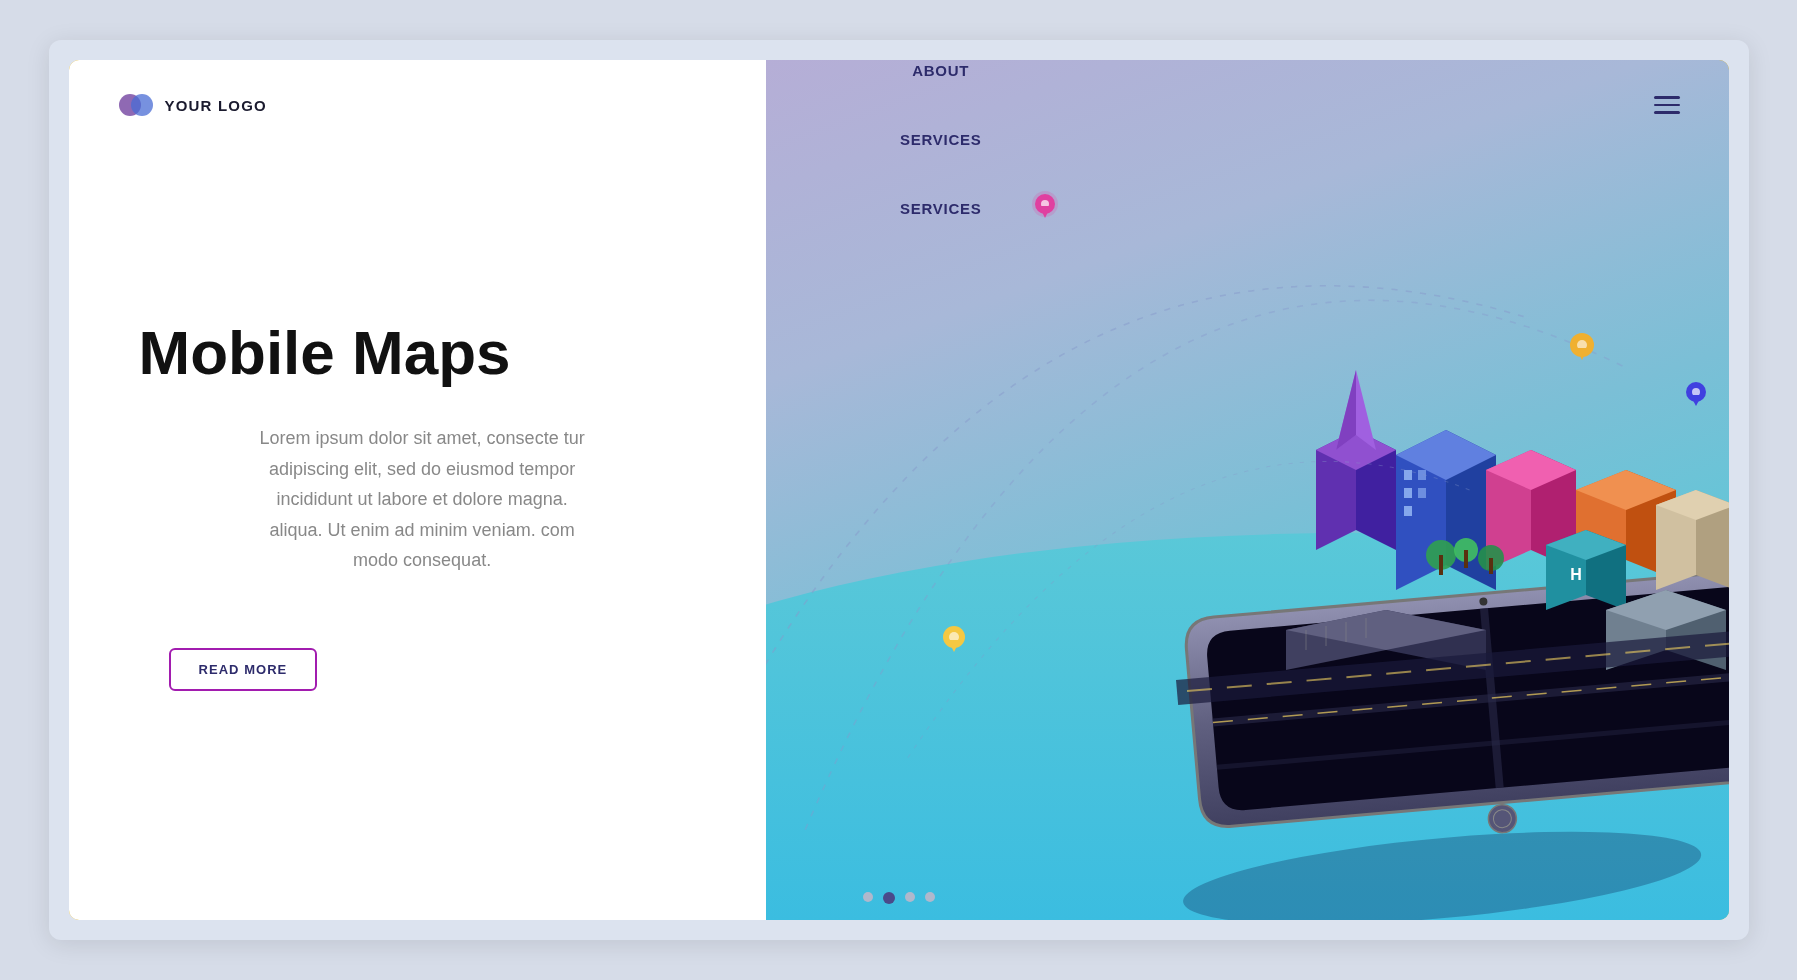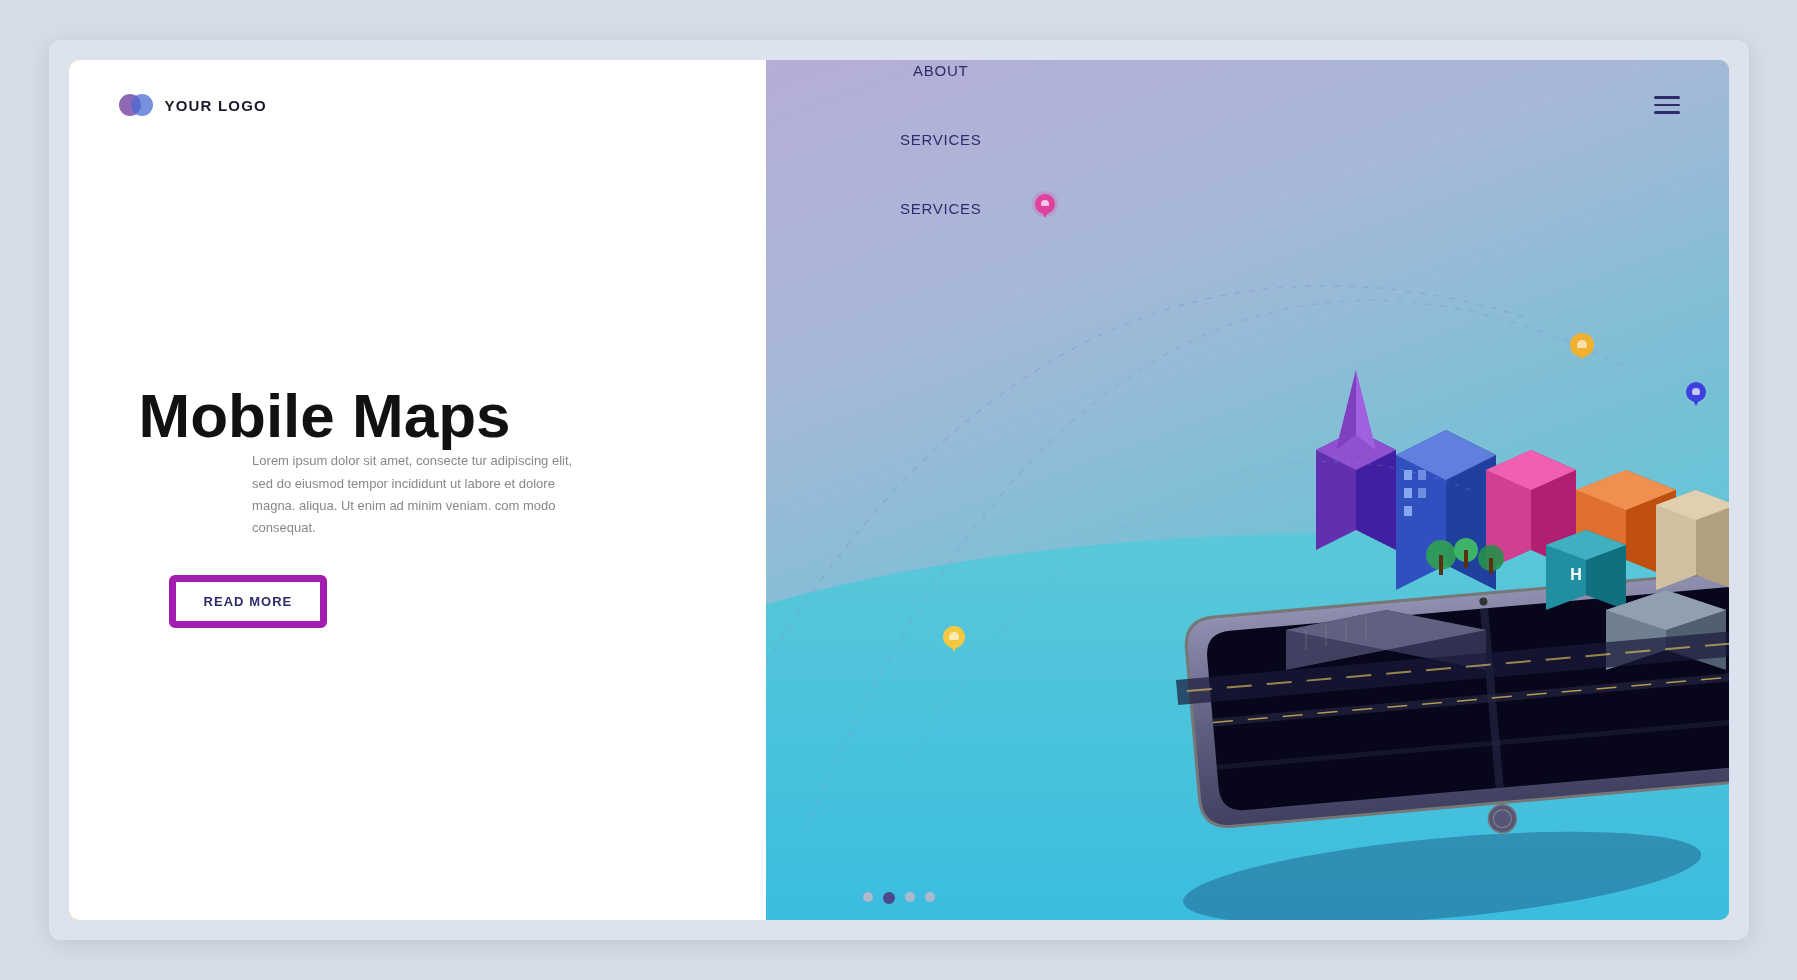--- a/index.html
+++ b/index.html
@@ -61,21 +61,21 @@
       letter-spacing: 0.08em;
     }
     .nav {
       display: flex;
       gap: 52px;
       align-items: center;
       flex-direction: column;
     }
     .nav-item {
       font-size: 15px;
-      font-weight: 400;
+      font-weight: 700;
       color: #2d2b6b;
       cursor: pointer;
       letter-spacing: 0.05em;
       text-decoration: none;
     }
     .nav-item.active {
       font-weight: 800;
       color: #1a1760;
     }
     .hamburger {
@@ -103,45 +103,47 @@
       width: 42%;
       height: 100%;
       background: white;
       display: flex;
       flex-direction: column;
       justify-content: center;
       padding: 0 60px 0 70px;
       position: relative;
       z-index: 2;
       flex-shrink: 0;
+      gap: 36px;
     }
     .hero-title-black {
       font-size: 62px;
       font-weight: 900;
       color: #111;
       line-height: 1.1;
       margin-top: 30px;
     }
     .hero-title-blue {
       font-size: 58px;
       font-weight: 700;
       color: #3a3d9e;
       line-height: 1.1;
       margin-bottom: 28px;
     }
     .hero-desc {
-      font-size: 13px;
+      font-size: 18px;
       color: #888;
       line-height: 1.7;
+      text-align: center;
       max-width: 340px;
       margin: 0 auto 36px auto;
     }
     .read-more-btn {
       display: inline-block;
-      border: 7px solid #a21caf;
+      border: 2px solid #a21caf;
       color: #2d2b6b;
       font-size: 13px;
       font-weight: 700;
       letter-spacing: 0.08em;
       padding: 12px 28px;
       border-radius: 6px;
       cursor: pointer;
       background: white;
       text-transform: uppercase;
       align-self: flex-start;

